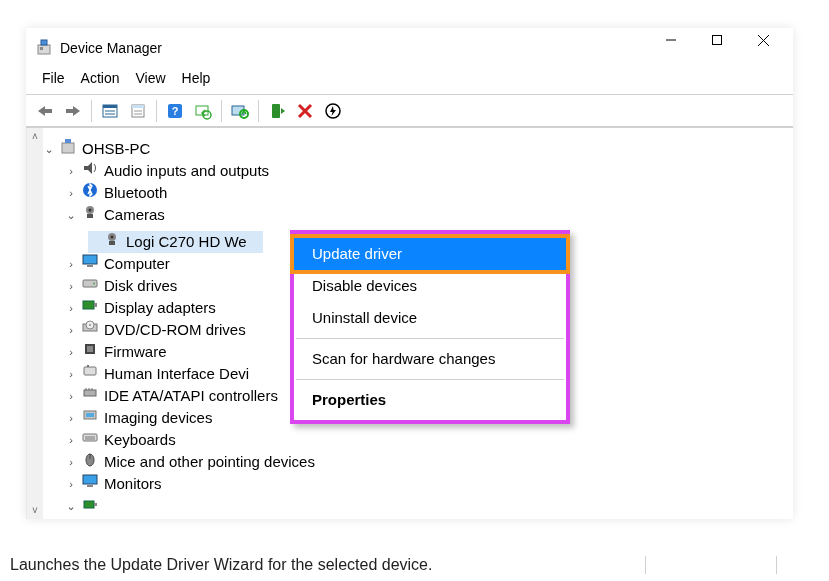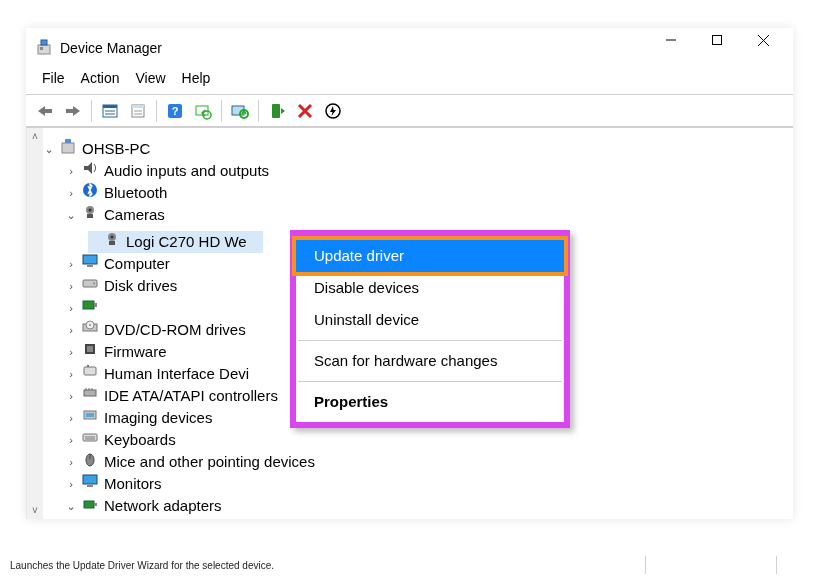--- a/index.html
+++ b/index.html
@@ -24,31 +24,31 @@
   .tree-wrap { flex:1; display:flex; position:relative; border-top:1px solid #d0d0d0;}
   .tree-inner { position:absolute; left:6px; top:6px; right:6px; bottom:2px; overflow:hidden; }
   .tree { font-size:15px; line-height:22px; padding-top:4px;}
   .node { display:flex; align-items:center; gap:6px; white-space:nowrap; }
   .chev { width:10px; display:inline-flex; justify-content:center; color:#555; font-size:11px;}
   .chev-blank { width:10px; display:inline-block;}
   .lvl0 { padding-left:12px;}
   .lvl1 { padding-left:34px;}
   .lvl2 { padding-left:56px;}
   .selected { background:#d7e8f9; display:inline-flex; padding-right:16px;}
-  .ctx-menu { position:absolute; left:258px; top:4px; width:280px; background:#fff; border:6px solid #d946ef; box-shadow:4px 4px 6px rgba(0,0,0,0.25); padding:4px 0; font-size:15px;}
+  .ctx-menu { position:absolute; left:258px; top:4px; width:280px; background:#fff; border:4px solid #d946ef; box-shadow:4px 4px 6px rgba(0,0,0,0.25); padding:4px 0; font-size:15px;}
   .ctx-item { padding:5px 18px; }
   .ctx-highlight { background:#0a84ff; color:#fff; outline:4px solid #f7921e;}
   .ctx-sep { height:1px; background:#d0d0d0; margin:4px 2px;}
   .ctx-bold { font-weight:600;}
   
   .vscroll { width:17px; background:#f1f1f1; border-left:1px solid #e8e8e8; display:flex; flex-direction:column;}
   .vscroll .arrow { height:17px; display:flex; align-items:center; justify-content:center; color:#666; font-size:10px;}
   .vscroll-thumb { flex:1; }
   
-  .statusbar { position:absolute; left:0; right:16px; bottom:0; height:32px; padding:6px 10px; font-size:10px; color:#222; background:#fff; display:flex; align-items:center;}
+  .statusbar { position:absolute; left:0; right:16px; bottom:0; height:32px; padding:6px 10px; font-size:16px; color:#222; background:#fff; display:flex; align-items:center;}
   .statusbar-sep { border-left:1px solid #d0d0d0; height:18px; margin-left:auto;}
   .statusbar-sep2 { border-left:1px solid #d0d0d0; height:18px; margin-left:130px;}
 </style>
 </head>
 <body>
 
 <div class="window">
 
   <div class="window-frame">
 
@@ -242,20 +242,21 @@
                 </svg></span>
             <span>Disk drives</span>
           </div>
 
           <div class="node lvl1">
             <span class="chev">›</span>
             <span><svg width="16" height="16">
                   <rect x="1" y="4" width="11" height="8" fill="#2c8f2c" stroke="#164"></rect>
                   <rect x="12" y="6" width="3" height="4" fill="#888"></rect>
                 </svg></span>
+            <span>Display adapters</span>
           </div>
 
           <div class="node lvl1">
             <span class="chev">›</span>
             <span><svg width="16" height="16">
                   <rect x="1" y="5" width="14" height="7" fill="#c8c8c8" stroke="#777"></rect>
                   <circle cx="8" cy="6" r="4" fill="#eee" stroke="#888"></circle>
                   <circle cx="8" cy="6" r="1" fill="#888"></circle>
                 </svg></span>
             <span>DVD/CD-ROM drives</span>
@@ -326,21 +327,20 @@
                 </svg></span>
             <span>Monitors</span>
           </div>
 
           <div class="node lvl1">
             <span class="chev">⌄</span>
             <span><svg width="16" height="16">
                   <rect x="2" y="6" width="10" height="7" fill="#2c8f2c" stroke="#164"></rect>
                   <rect x="12" y="8" width="3" height="3" fill="#888"></rect>
                 </svg></span>
-            <span>Network adapters</span>
           </div>
 
         </div>
       </div>
 
       <div class="vscroll">
         <div class="arrow">˄</div>
         <div class="vscroll-thumb"></div>
         <div class="arrow">˅</div>
       </div>

